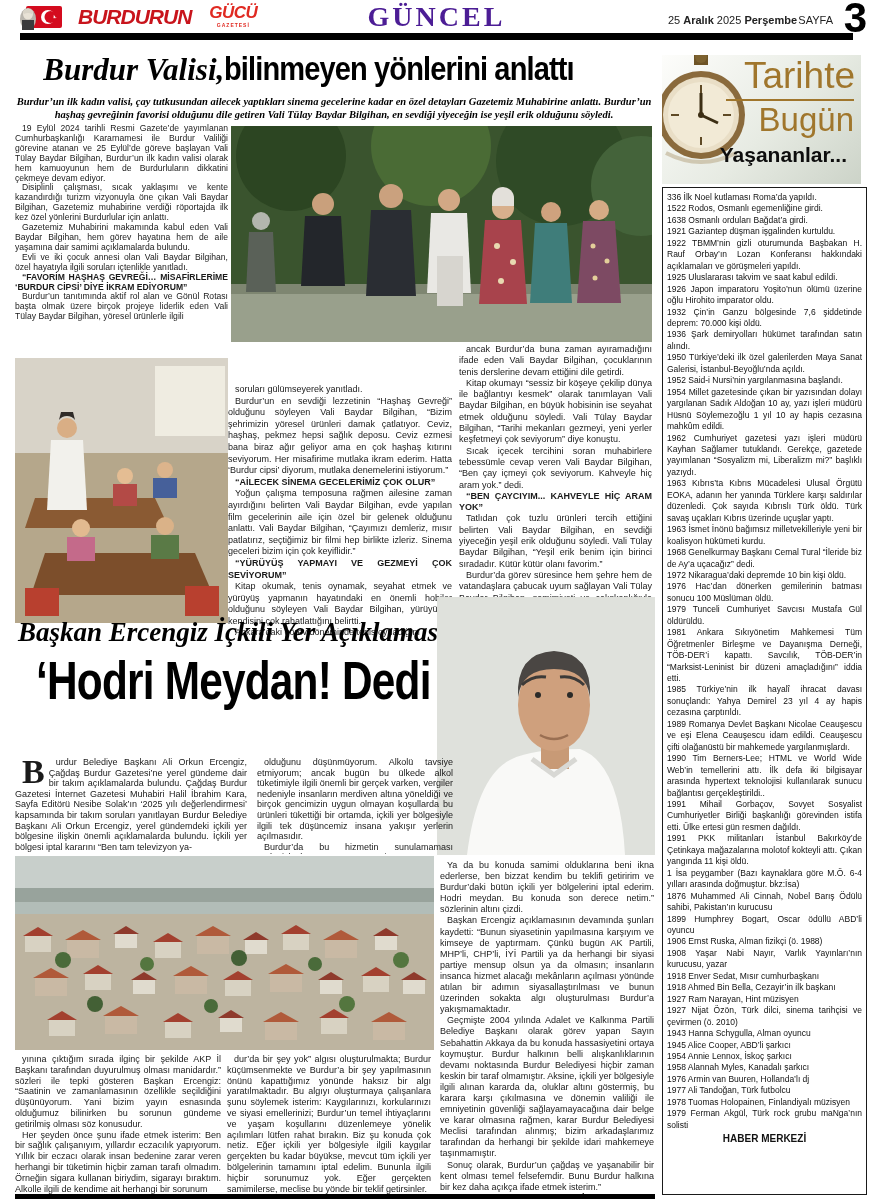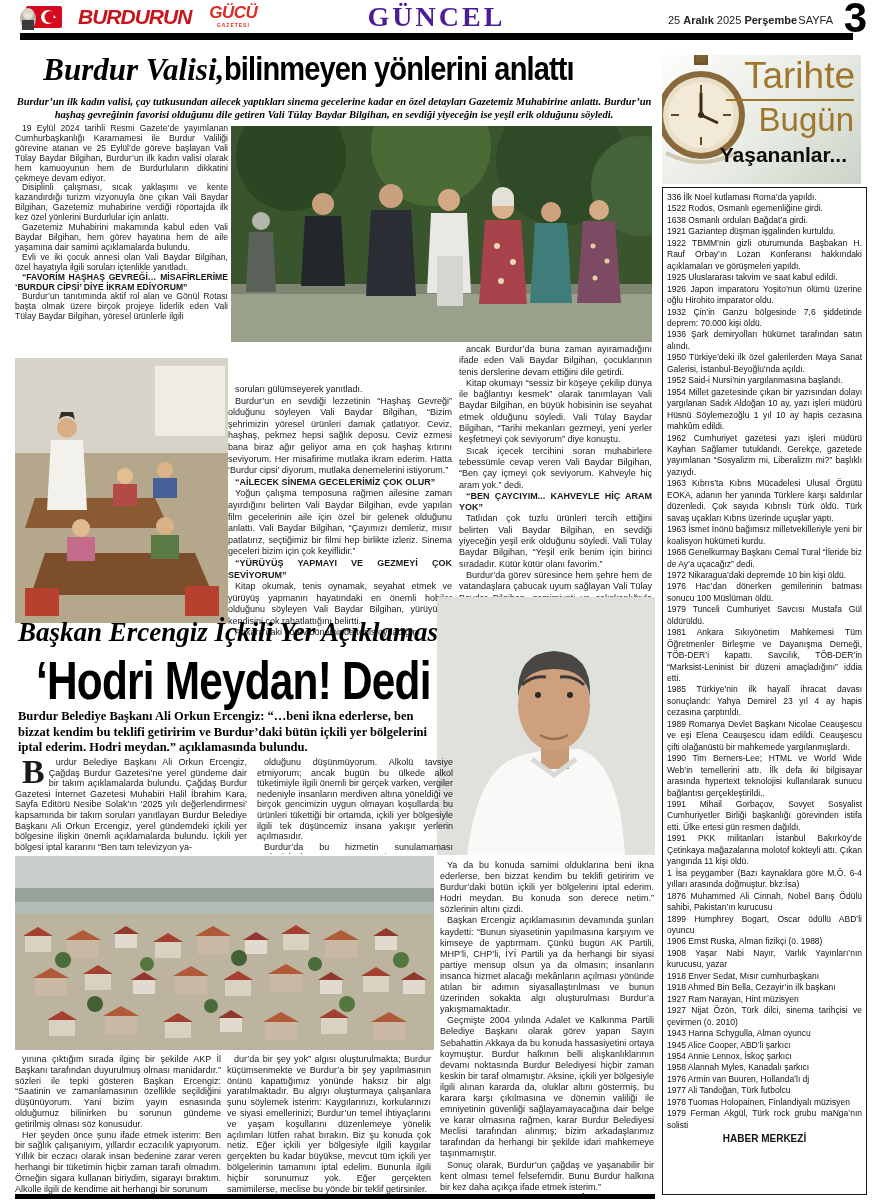--- a/index.html
+++ b/index.html
@@ -235,21 +235,20 @@
       <ellipse cx="117" cy="108" rx="36" ry="46" fill="#cfa07d"></ellipse>
       <path d="M81 100 q-2 -44 36 -46 q38 2 36 46 q-4 -28 -36 -28 q-32 0 -36 28 z" fill="#4a4643"></path>
       <path d="M85 88 q10 -10 24 -8 M123 80 q14 -2 24 8" stroke="#3c3a38" stroke-width="3" fill="none"></path>
       <circle cx="101" cy="98" r="3" fill="#2b2a28"></circle>
         <circle cx="133" cy="98" r="3" fill="#2b2a28"></circle>
       <path d="M103 138 q14 8 28 0" stroke="#9a6f52" stroke-width="2.5" fill="none"></path>
       <path d="M95 162 l22 16 l22 -16" fill="none" stroke="#d8d8d4" stroke-width="5"></path>
     </svg>
   </div>
 
-  <div class="a2-intro" data-name="article2-intro">Burdur Belediye Başkanı Ali Orkun Ercengiz: “…beni ikna ederlerse, ben bizzat kendim bu teklifi getiririm ve Burdur’daki bütün içkili yer bölgelerini iptal ederim. Hodri meydan.” açıklamasında bulundu.</div>
 
   <div class="col a2-c1t" data-name="article2-column-1-top">
       <p class="para drop" data-name="paragraph">Burdur Belediye Başkanı Ali  Orkun Ercengiz,  Çağdaş Burdur Gazetesi’ne yerel gündeme dair bir takım açıklamalarda bulundu. Çağdaş Burdur Gazetesi İnternet Gazetesi Muhabiri Halil İbrahim Kara,  Sayfa Editörü Nesibe Solak’ın ‘2025 yılı değerlendirmesi’  kapsamında bir takım soruları yanıtlayan Burdur Belediye Başkanı Ali Orkun Ercengiz, yerel gündemdeki içkili yer bölgesine ilişkin önemli açıklamalarda bulundu. İçkili yer bölgesi iptal kararını “Ben tam televizyon ya-</p>
     </div>
   <div class="col a2-c2t" data-name="article2-column-2-top">
       <p class="para" data-name="paragraph">olduğunu düşünmüyorum. Alkolü tavsiye etmiyorum; ancak bugün bu ülkede alkol tüketimiyle ilgili önemli bir gerçek varken, vergiler nedeniyle insanların merdiven altına yöneldiği ve birçok gencimizin uygun olmayan koşullarda bu ürünleri tükettiği bir ortamda, içkili yer bölgesiyle ilgili tek düşüncemiz insana yakışır yerlerin açılmasıdır.</p>
       <p class="para" data-name="paragraph">Burdur’da bu hizmetin sunulamaması nedeniyle her cuma, cumartesi ve pazar günü Isparta’ya, Antalya’ya akın eden Burdurlulardan dolayı “Bur-</p>
     </div>
 
   <div class="photo ph-city" data-name="burdur-cityscape-photo">

